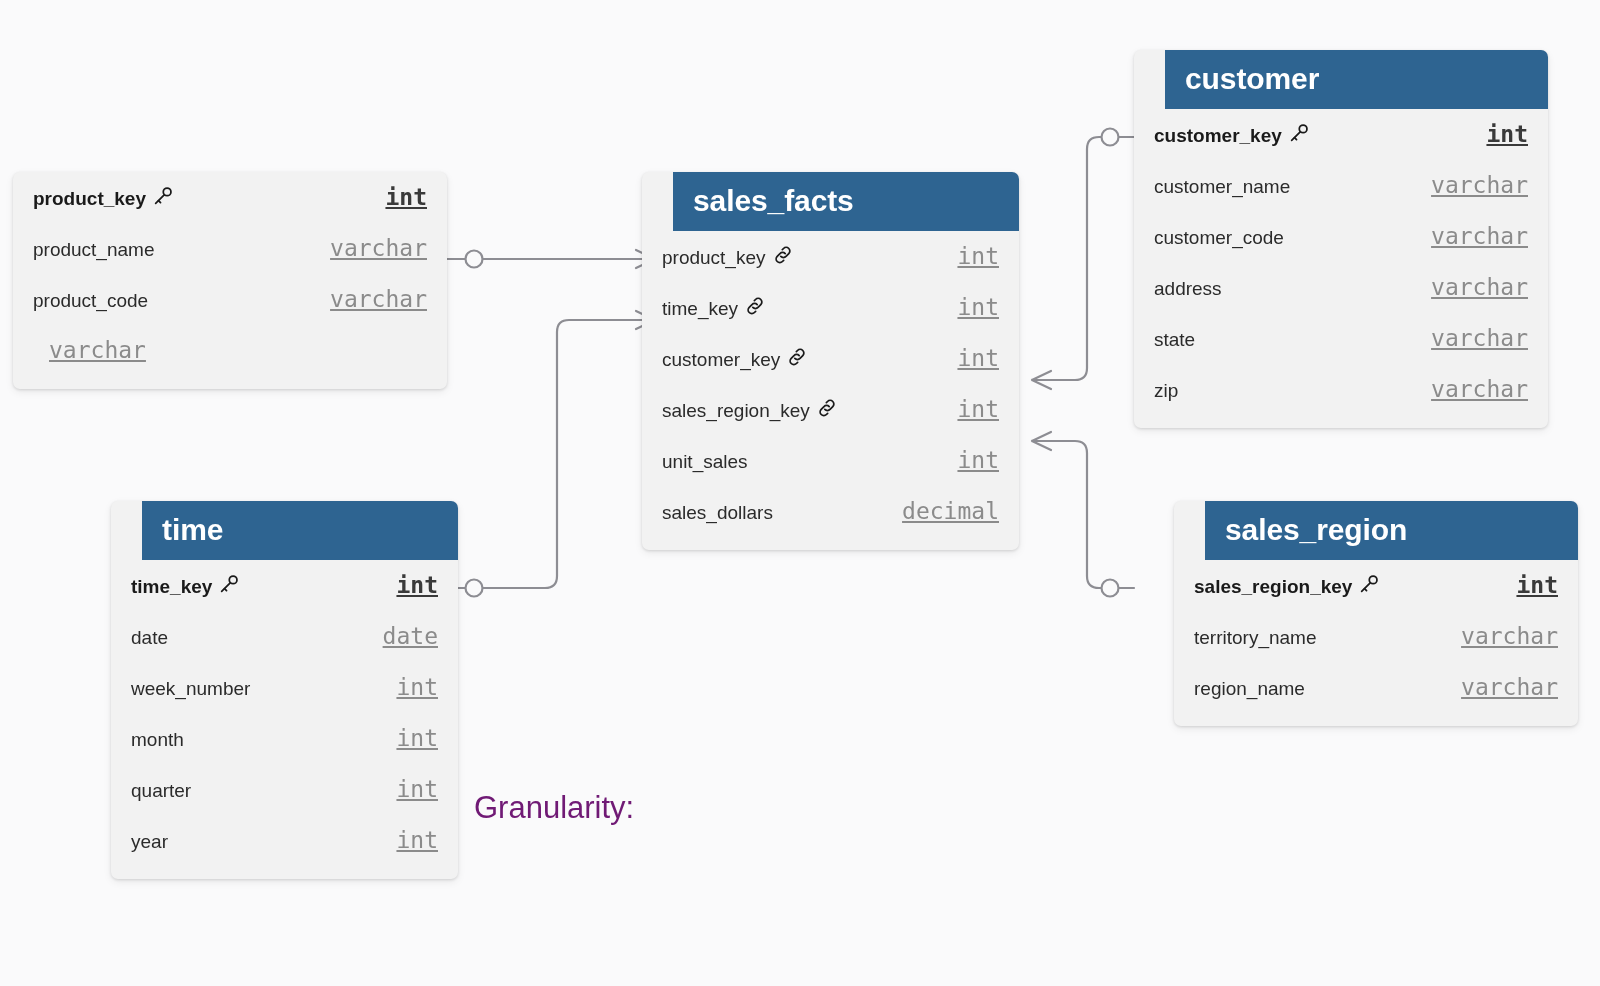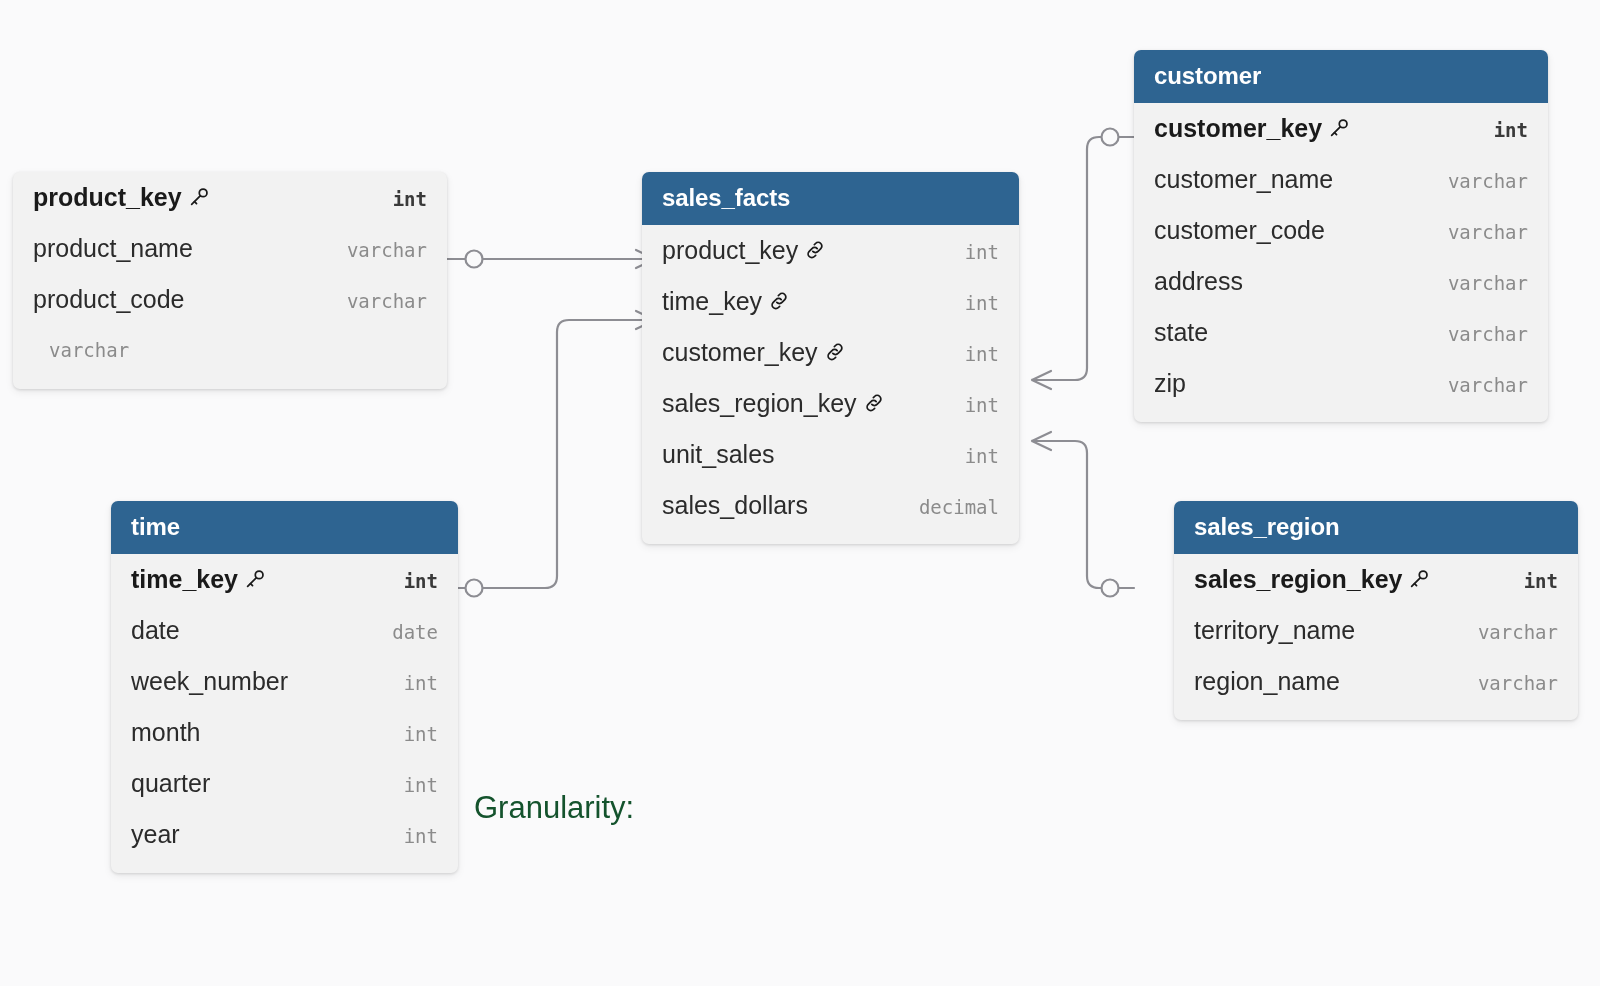--- a/index.html
+++ b/index.html
@@ -39,73 +39,75 @@
     z-index: 2;
     border-radius: 7px;
     background: #f2f2f2;
     box-shadow: 0 1px 3px rgba(0,0,0,0.13), 0 3px 9px rgba(0,0,0,0.07);
     overflow: hidden;
   }
   .entity-header {
     background: #2e6491;
     color: #ffffff;
     font-weight: bold;
-    font-size: 24px;
+    font-size: 30px;
     letter-spacing: -0.1px;
     padding: 14px 20px 15px 20px;
     line-height: 1;
+    margin-left: 31px;
   }
   .entity-body {
     padding: 0 0 13px 0;
   }
   .attr-row {
     display: flex;
     align-items: baseline;
     justify-content: space-between;
     padding: 9px 20px 9px 20px;
     height: 33px;
     box-sizing: content-box;
   }
   .attr-name {
-    font-size: 25px;
+    font-size: 19px;
     color: #2b2b2b;
     white-space: nowrap;
     line-height: 33px;
   }
   .attr-row.pk .attr-name {
     font-weight: bold;
     color: #1a1a1a;
   }
   .attr-type {
     font-family: "DejaVu Sans Mono", "Liberation Mono", monospace;
-    font-size: 19px;
+    font-size: 23px;
     color: #8b8b8b;
     white-space: nowrap;
     line-height: 33px;
     padding-left: 16px;
+    text-decoration: underline;
   }
   .attr-row.pk .attr-type {
     color: #3a3a3a;
     font-weight: bold;
   }
   .key-icon, .link-icon {
     display: inline-block;
     vertical-align: baseline;
     margin-left: 6px;
     position: relative;
     top: 2px;
   }
   .key-icon svg, .link-icon svg { display: block; }
 
   
   .note {
     position: absolute;
     z-index: 3;
     font-family: "Liberation Sans", "DejaVu Sans", sans-serif;
-    color: #14532d;
+    color: #701a75;
     font-size: 31px;
     line-height: 1.44;
     white-space: nowrap;
   }
 </style>
 </head>
 <body>
 
 <div id="canvas">
 

